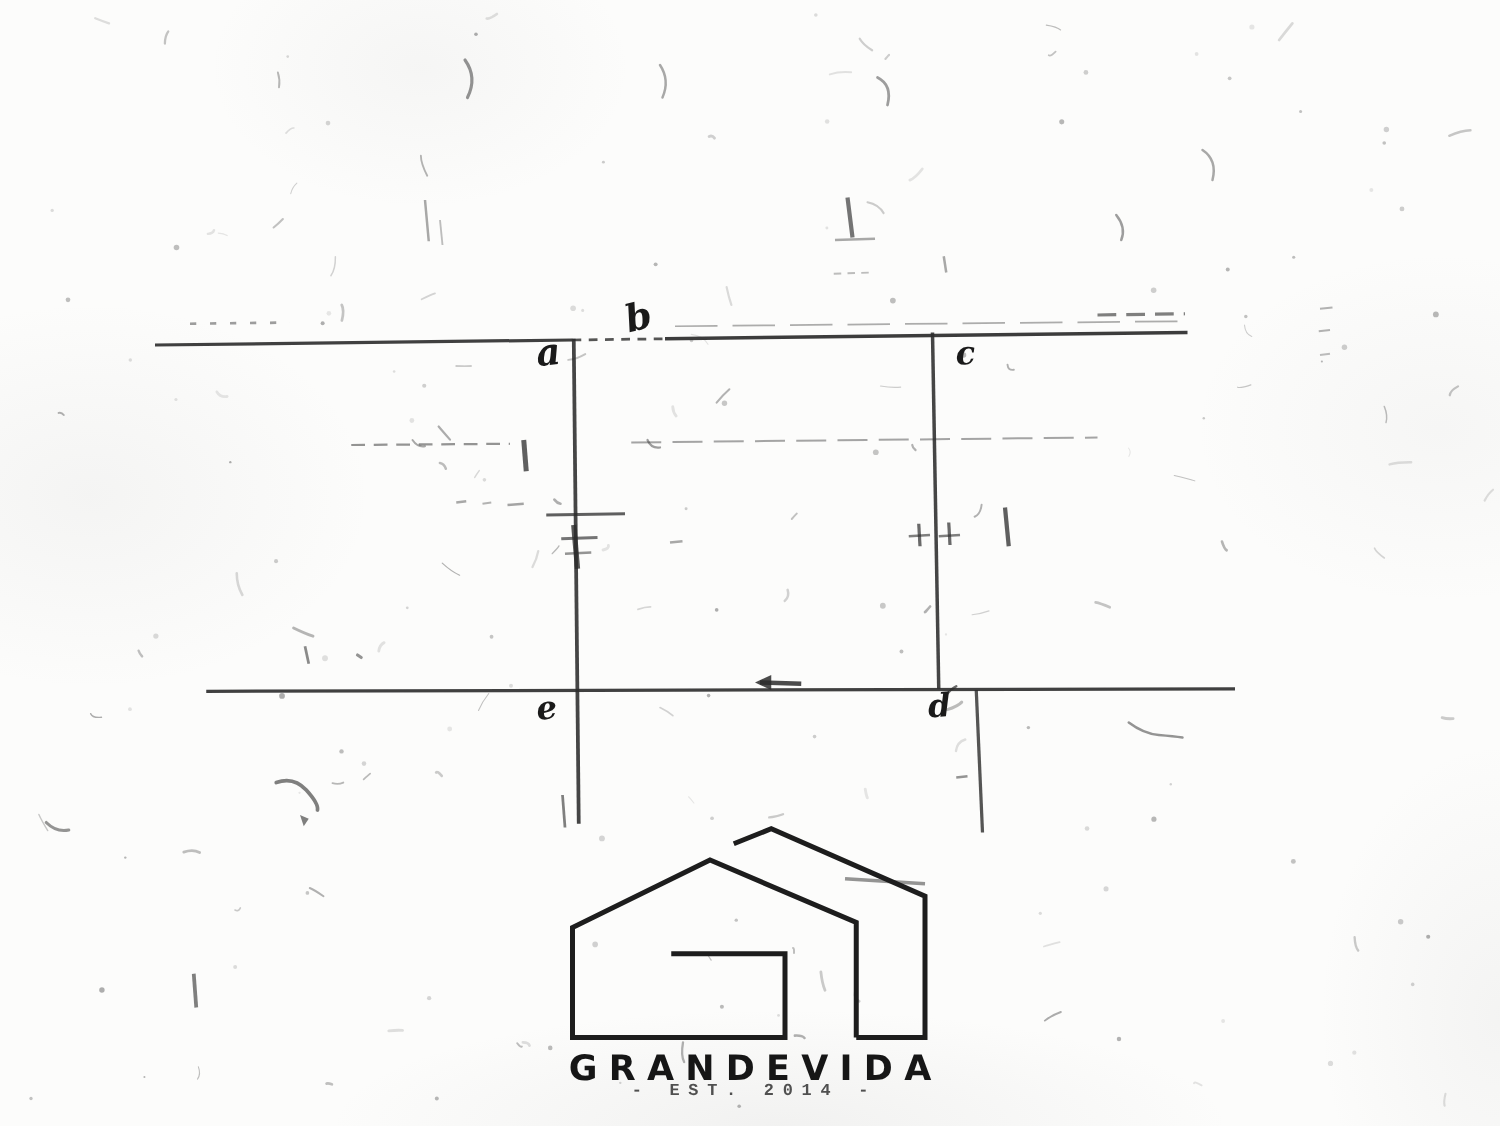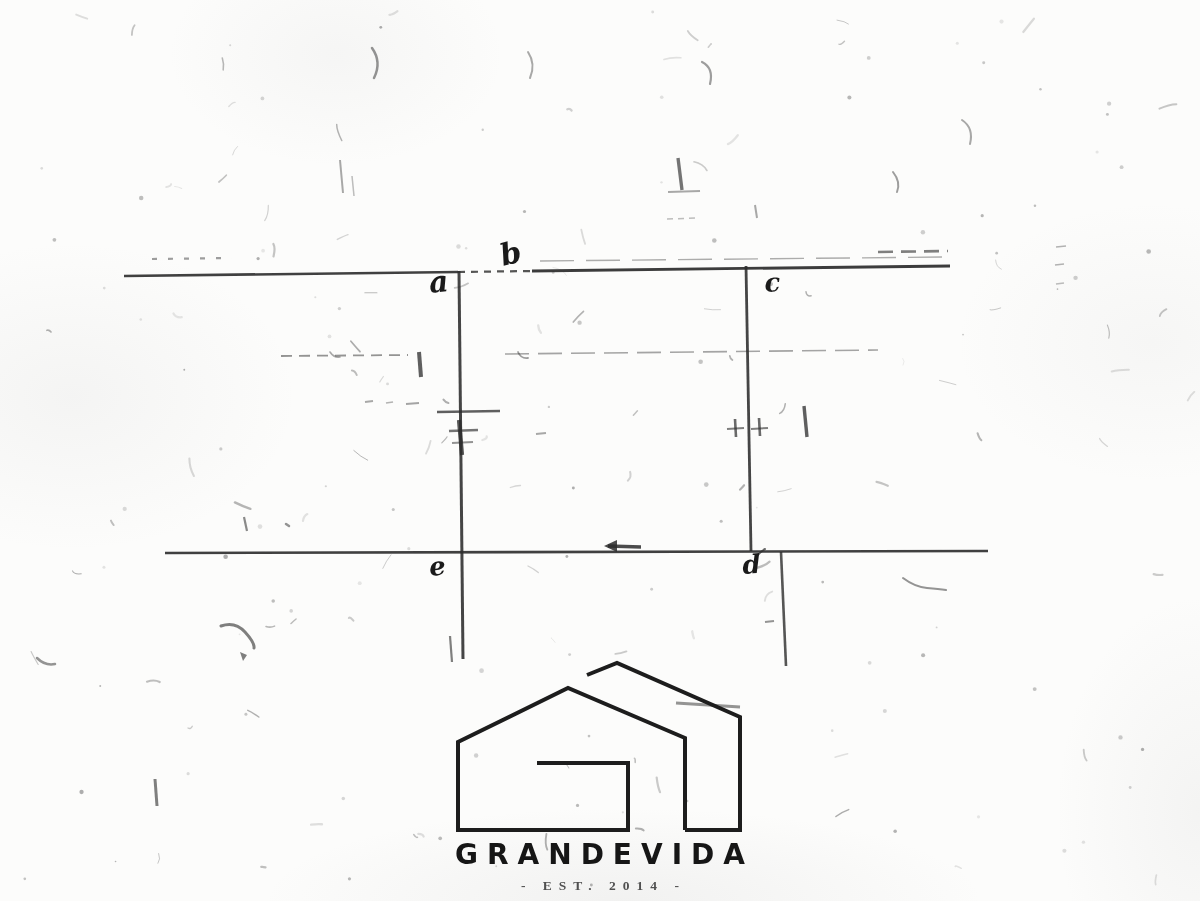--- a/index.html
+++ b/index.html
@@ -25,24 +25,24 @@
     position: absolute; left: 0; right: 0; top: 838px;
     text-align: center;
     font-family: "DejaVu Sans", sans-serif;
     font-size: 28px; font-weight: bold;
     letter-spacing: 9px; text-indent: 9px;
     color: #161616;
   }
   .logo-tagline {
     position: absolute; left: 0; right: 0; top: 866px;
     text-align: center;
-    font-family: Liberation Serif, serif;
+    font-family: Liberation Mono, monospace;
     font-size: 13.5px; font-weight: 600;
     letter-spacing: 7px; text-indent: 7px;
-    color: #3a3a3a; opacity: .88; margin-top: 12px;
+    color: #3a3a3a; opacity: .88;
   }
 </style>
 </head>
 <body>
 
 <div id="page">
   <svg id="sketch-svg" width="1200" height="901" viewBox="0 0 1200 901">
     <g id="noise-layer">
         <path d="M 226.3 175.2 q -3.5 3.7 -7.4 6.8" fill="none" stroke="#4a4a4a" stroke-width="1.6704079490154982" stroke-opacity="0.33243711131159215" stroke-linecap="round"></path>
         <circle cx="651.6502615362406" cy="589.2785063870251" r="1.4322176896035672" fill="#4a4a4a" fill-opacity="0.27019247161690146"></circle>

